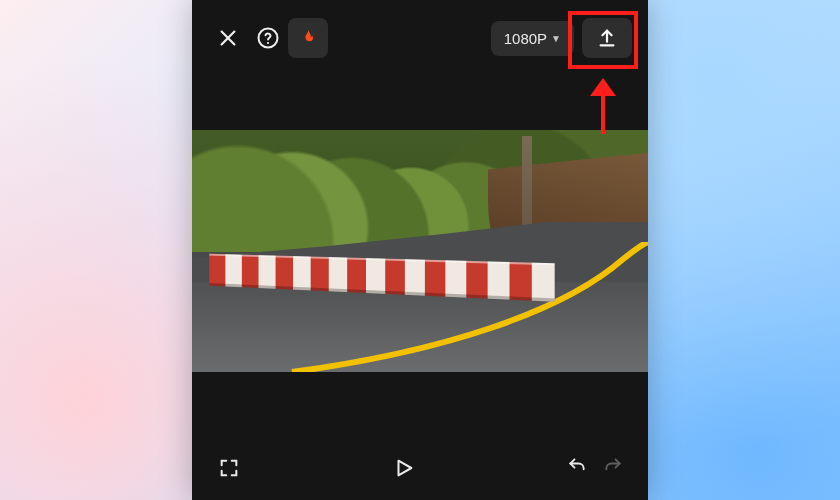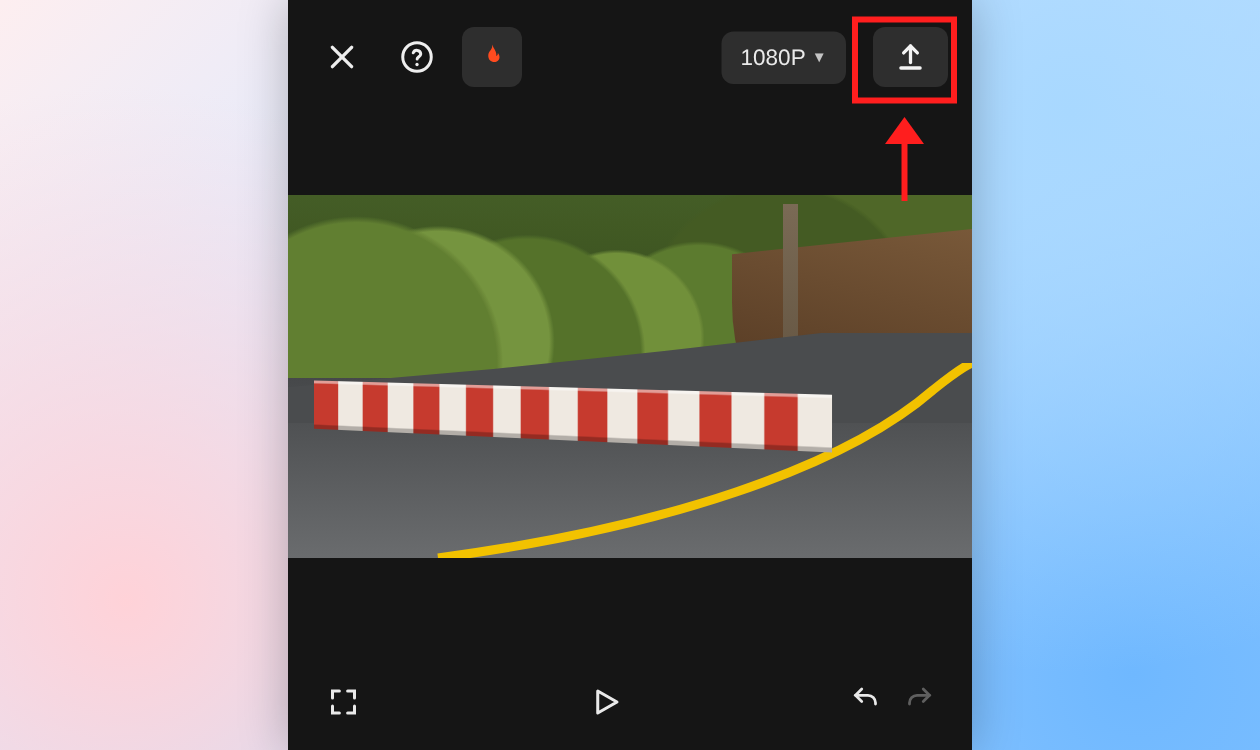--- a/index.html
+++ b/index.html
@@ -16,21 +16,20 @@
   .editor{
     position:absolute;
     left:192px; top:0;
     width:456px; height:500px;
     background:#151515;
     box-shadow:0 0 30px rgba(0,0,0,.25);
   }
   .topbar{
     display:flex;align-items:center;
     padding:18px 16px 0 16px;
-    gap:10px;
   }
   .icon-btn{
     width:40px;height:40px;
     display:flex;align-items:center;justify-content:center;
     color:#f1f1f1;
     border-radius:8px;
   }
   .fire{
     background:#2e2e2e;
     border-radius:8px;

